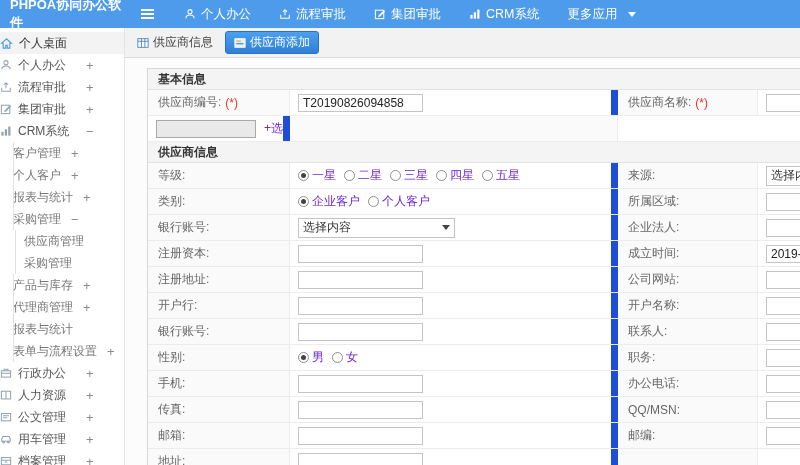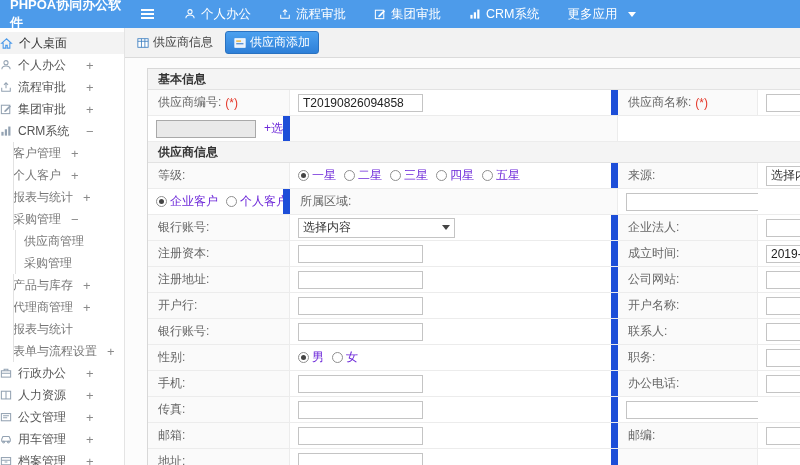--- a/index.html
+++ b/index.html
@@ -333,20 +333,23 @@
             <div class="cell lcell">
               <span>来源:</span>
             </div>
             <div class="cell fcell last">
               <div class="selbox w2">
                 <span>选择内容</span>
               </div>
             </div>
           </div>
           <div class="frow">
+            <div class="cell lcell">
+              <span>类别:</span>
+            </div>
             <div class="cell fcell">
               <label class="ropt">
                 <span class="radio on"></span>
                 <span>企业客户</span>
               </label>
               <label class="ropt">
                 <span class="radio"></span>
                 <span>个人客户</span>
               </label>
             </div>
@@ -465,20 +468,23 @@
               <input class="txt w2" type="text" value="" style="">
             </div>
           </div>
           <div class="frow">
             <div class="cell lcell">
               <span>传真:</span>
             </div>
             <div class="cell fcell">
               <input class="txt" type="text" value="" style="">
             </div>
+            <div class="cell lcell">
+              <span>QQ/MSN:</span>
+            </div>
             <div class="cell fcell last">
               <input class="txt w2" type="text" value="" style="">
             </div>
           </div>
           <div class="frow">
             <div class="cell lcell">
               <span>邮箱:</span>
             </div>
             <div class="cell fcell">
               <input class="txt" type="text" value="" style="">

